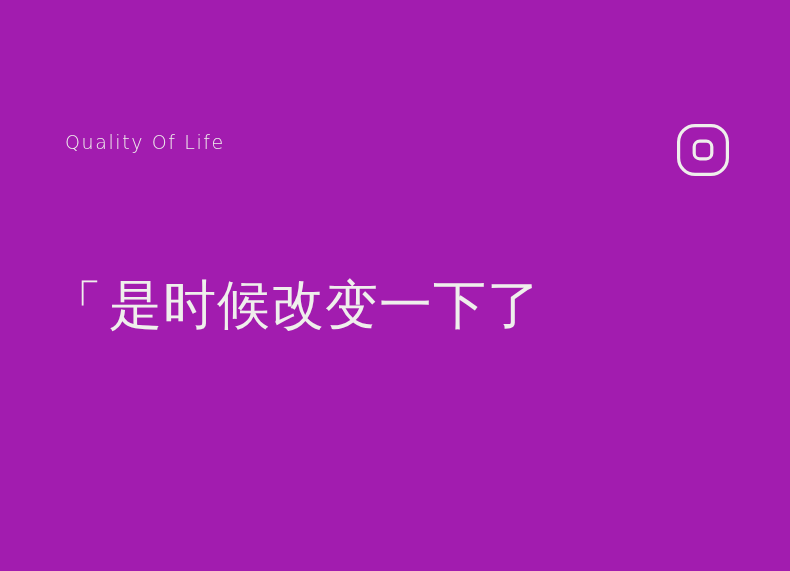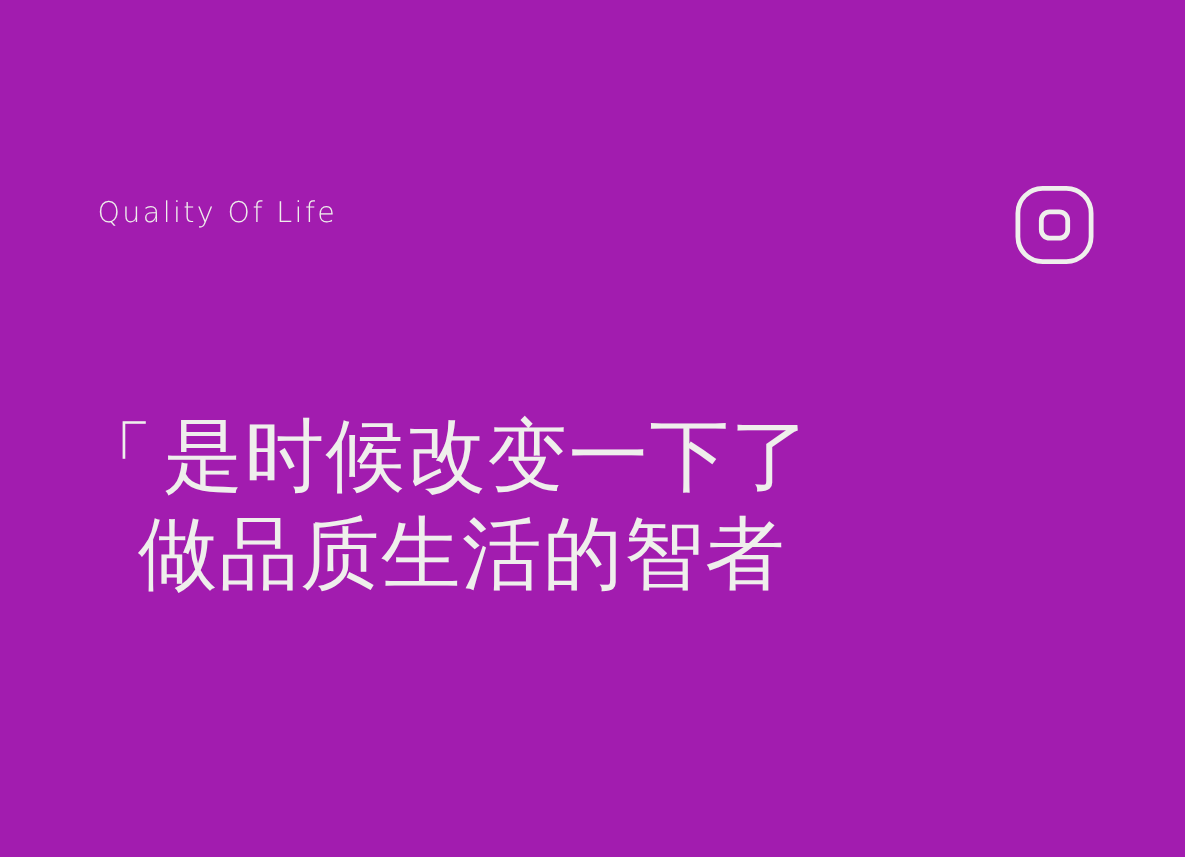--- a/index.html
+++ b/index.html
@@ -99,20 +99,17 @@
       <rect x="18.2" y="18.2" width="17.6" height="17.6" rx="5.6" ry="5.6" fill="none" stroke="#EFEFEC" stroke-width="3.2"></rect>
     </svg>
   </div>
 
   <div id="headline">
 
     <div class="headline-line">
       <span class="bracket bracket-open">「</span><span>是时候改变一下了</span>
     </div>
 
-    <div class="headline-line">
-      <span class="indent"></span><span>做品质生活的智者</span>
-    </div>
 
 
   </div>
 
 </div>
 
 </body></html>

